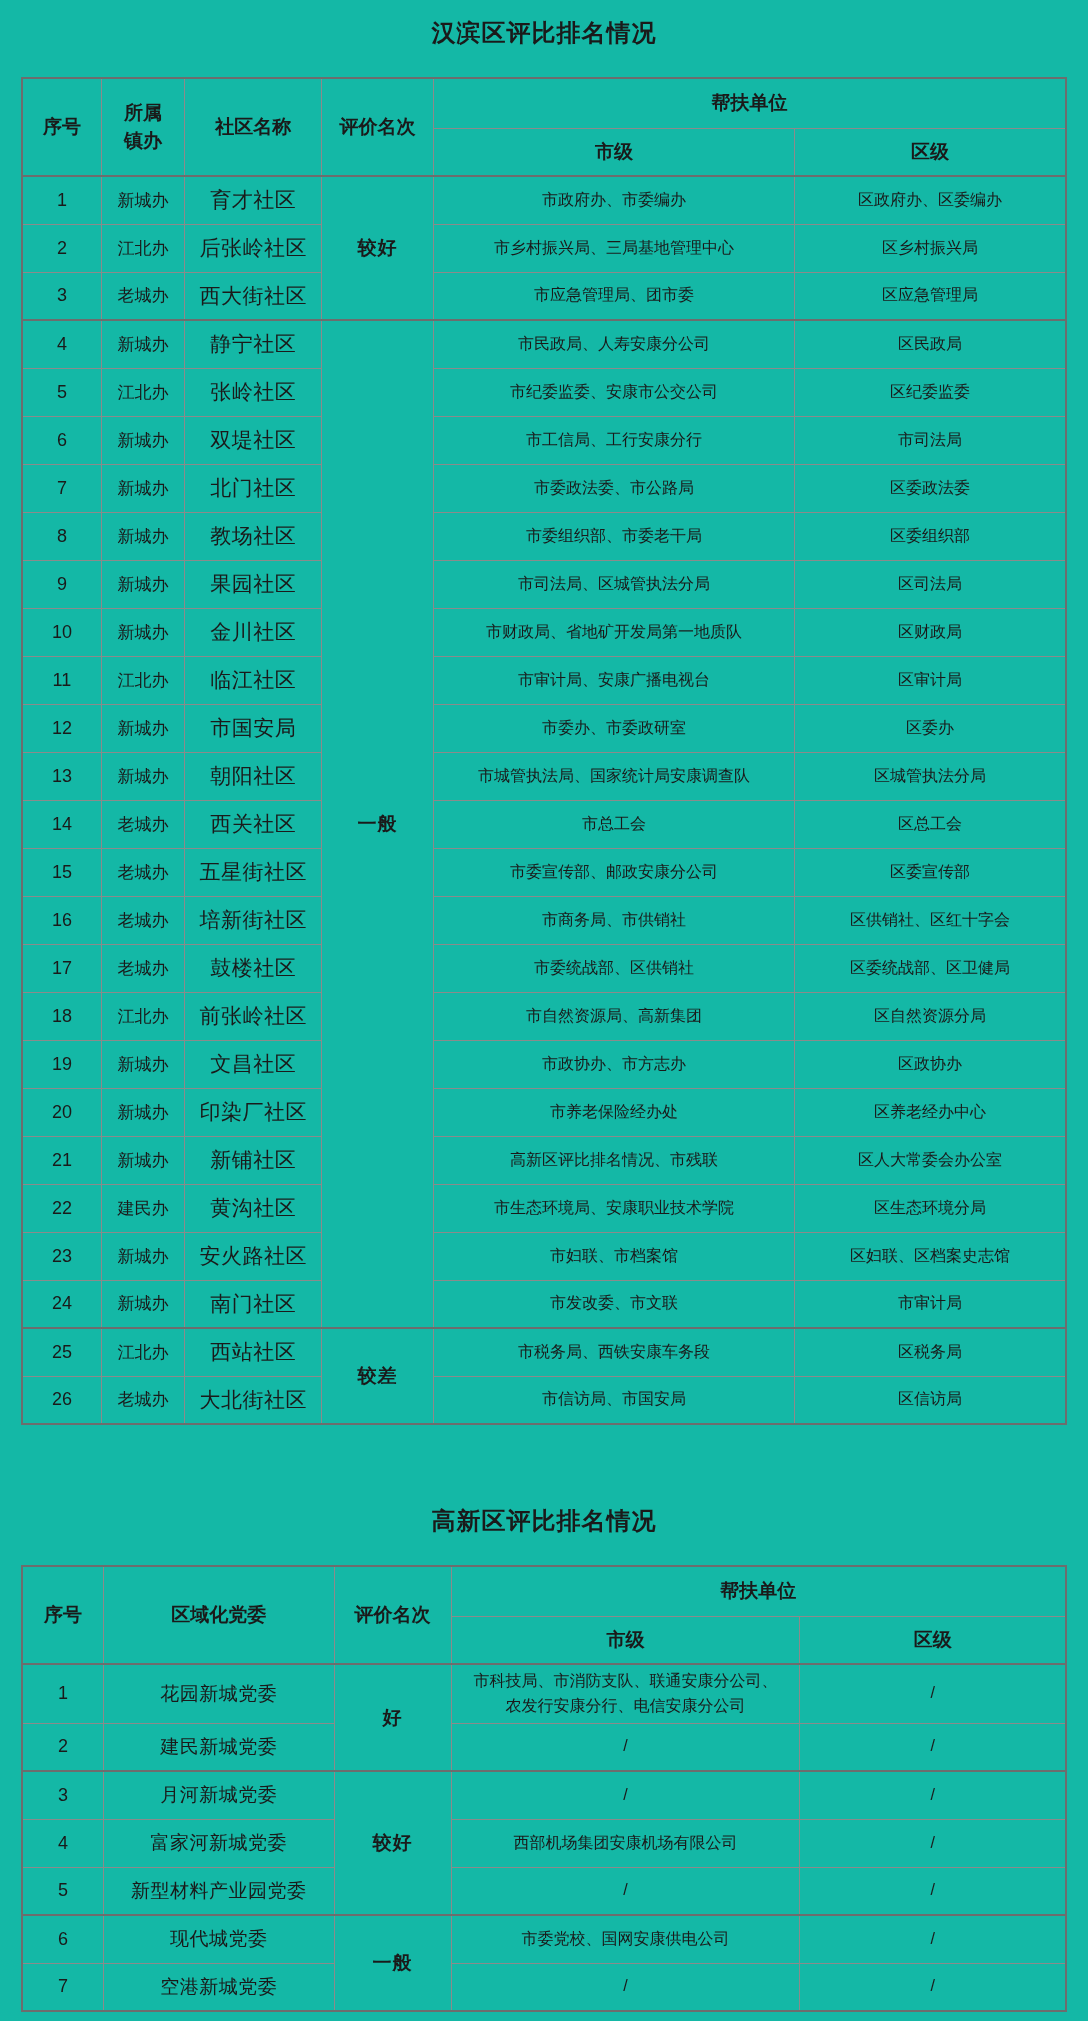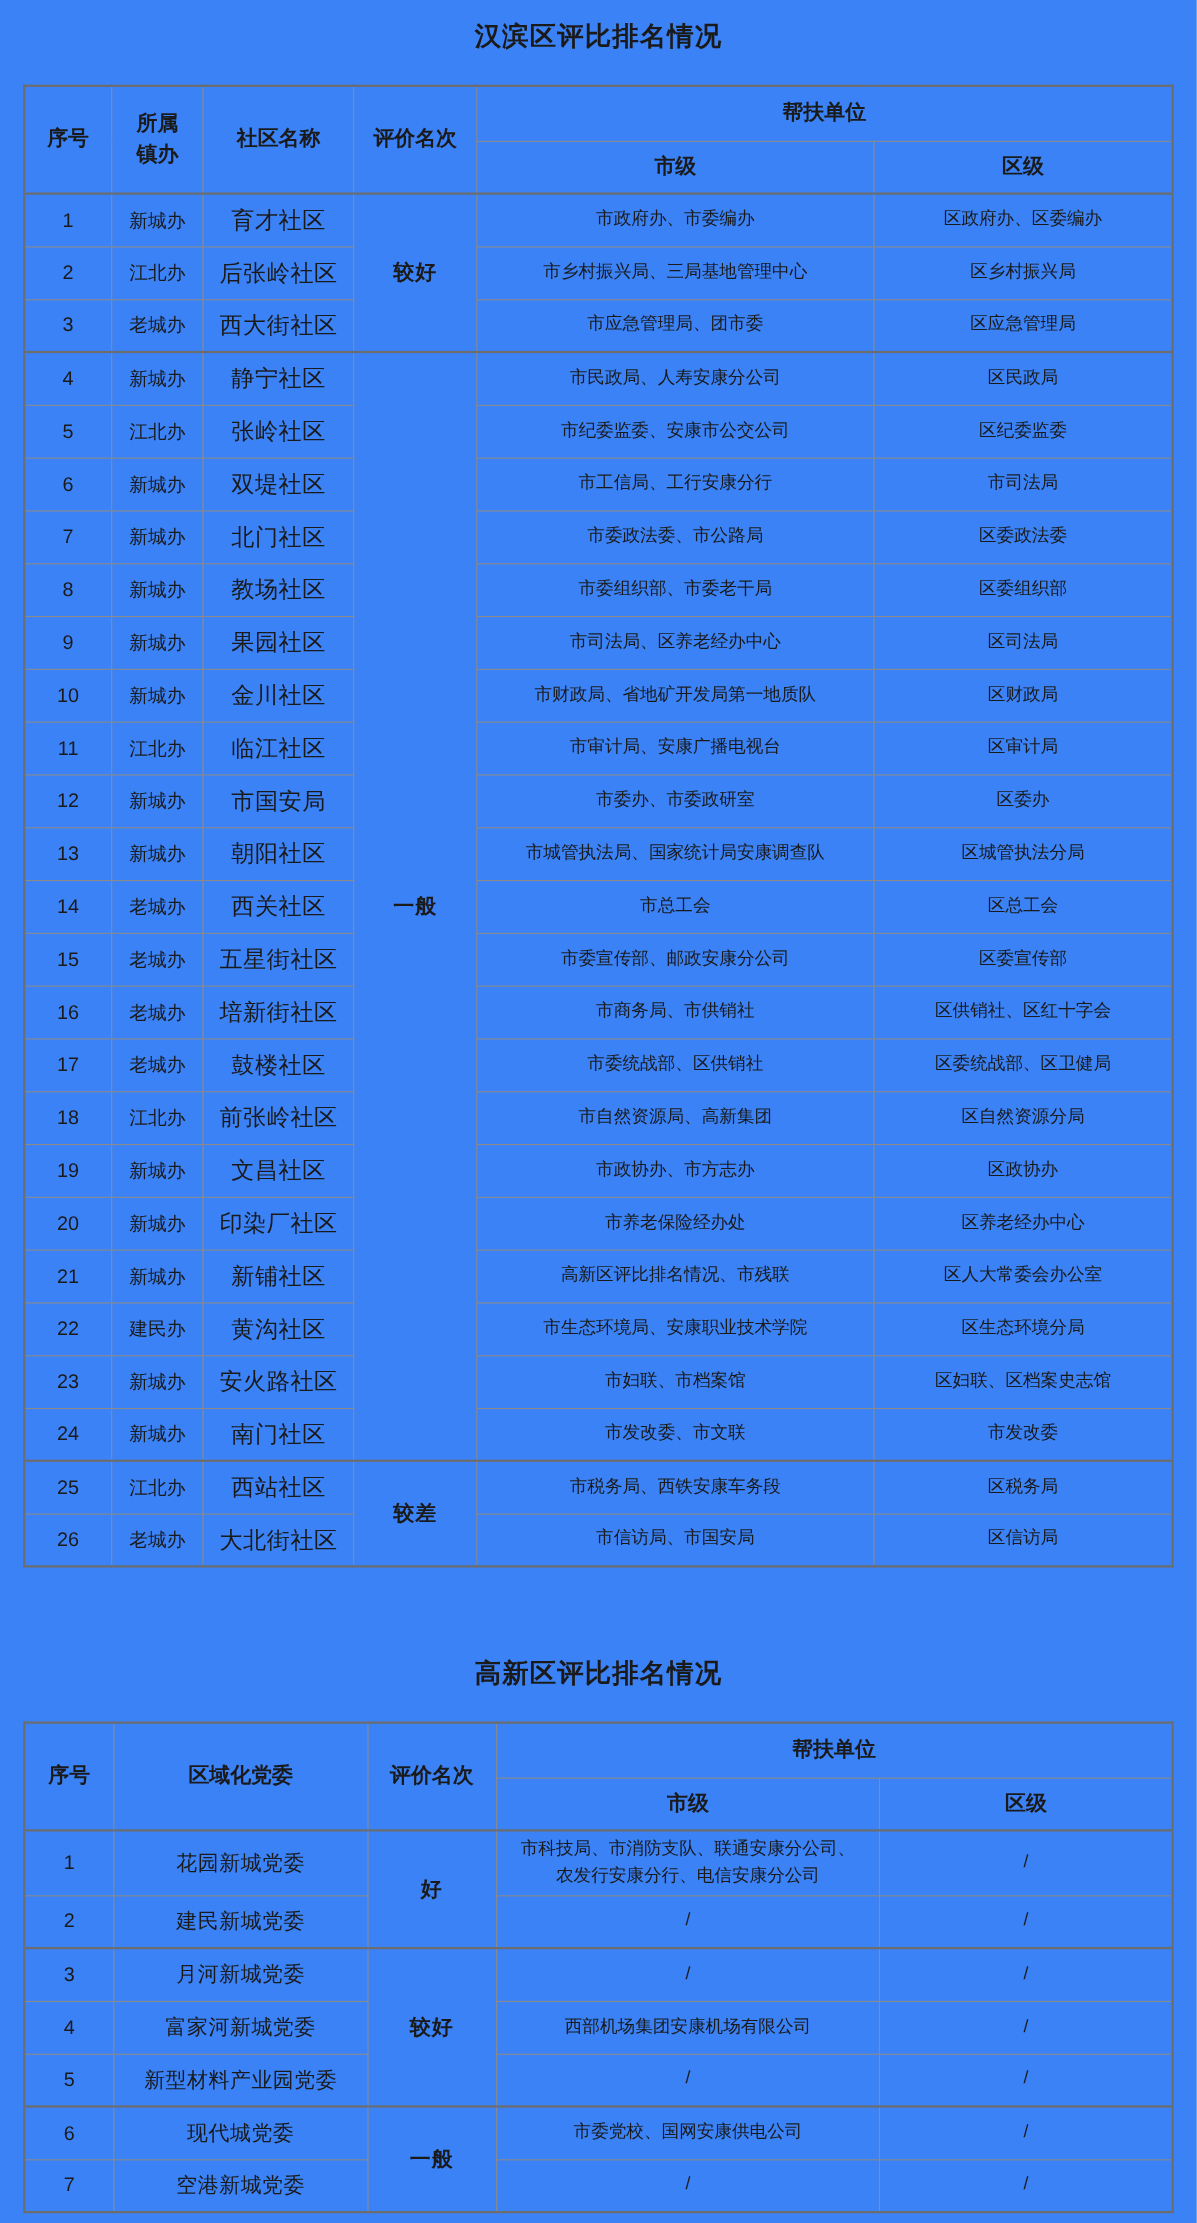--- a/index.html
+++ b/index.html
@@ -1,20 +1,20 @@
 <!DOCTYPE html>
 <html><head>
 <meta charset="utf-8">
 <style>
   html,body{margin:0;padding:0;background:#f2f2f2;}
   .canvas{
     width:1088px;
     min-height:2021px;
     margin:0 auto;
-    background:#3b82f6;
+    background:#14b8a6;
     box-sizing:border-box;
     padding-top:1px;
     font-family:"Liberation Sans","DejaVu Sans",sans-serif;
     color:#1a1a1a;
   }
   h2.table-title{
     text-align:center;
     font-size:24px;
     font-weight:700;
     letter-spacing:1px;
@@ -146,21 +146,21 @@
             <td class="c-serial">8</td>
             <td class="c-town">新城办</td>
             <td class="c-community">教场社区</td>
             <td class="c-city-units">市委组织部、市委老干局</td>
             <td class="c-district-units">区委组织部</td>
           </tr>
           <tr>
             <td class="c-serial">9</td>
             <td class="c-town">新城办</td>
             <td class="c-community">果园社区</td>
-            <td class="c-city-units">市司法局、区养老经办中心</td>
+            <td class="c-city-units">市司法局、区城管执法分局</td>
             <td class="c-district-units">区司法局</td>
           </tr>
           <tr>
             <td class="c-serial">10</td>
             <td class="c-town">新城办</td>
             <td class="c-community">金川社区</td>
             <td class="c-city-units">市财政局、省地矿开发局第一地质队</td>
             <td class="c-district-units">区财政局</td>
           </tr>
           <tr>
@@ -252,21 +252,21 @@
             <td class="c-town">新城办</td>
             <td class="c-community">安火路社区</td>
             <td class="c-city-units">市妇联、市档案馆</td>
             <td class="c-district-units">区妇联、区档案史志馆</td>
           </tr>
           <tr>
             <td class="c-serial">24</td>
             <td class="c-town">新城办</td>
             <td class="c-community">南门社区</td>
             <td class="c-city-units">市发改委、市文联</td>
-            <td class="c-district-units">市发改委</td>
+            <td class="c-district-units">市审计局</td>
           </tr>
           <tr class="group-start">
             <td class="c-serial">25</td>
             <td class="c-town">江北办</td>
             <td class="c-community">西站社区</td>
             <td rowspan="2" class="c-rank">较差</td>
             <td class="c-city-units">市税务局、西铁安康车务段</td>
             <td class="c-district-units">区税务局</td>
           </tr>
           <tr>

